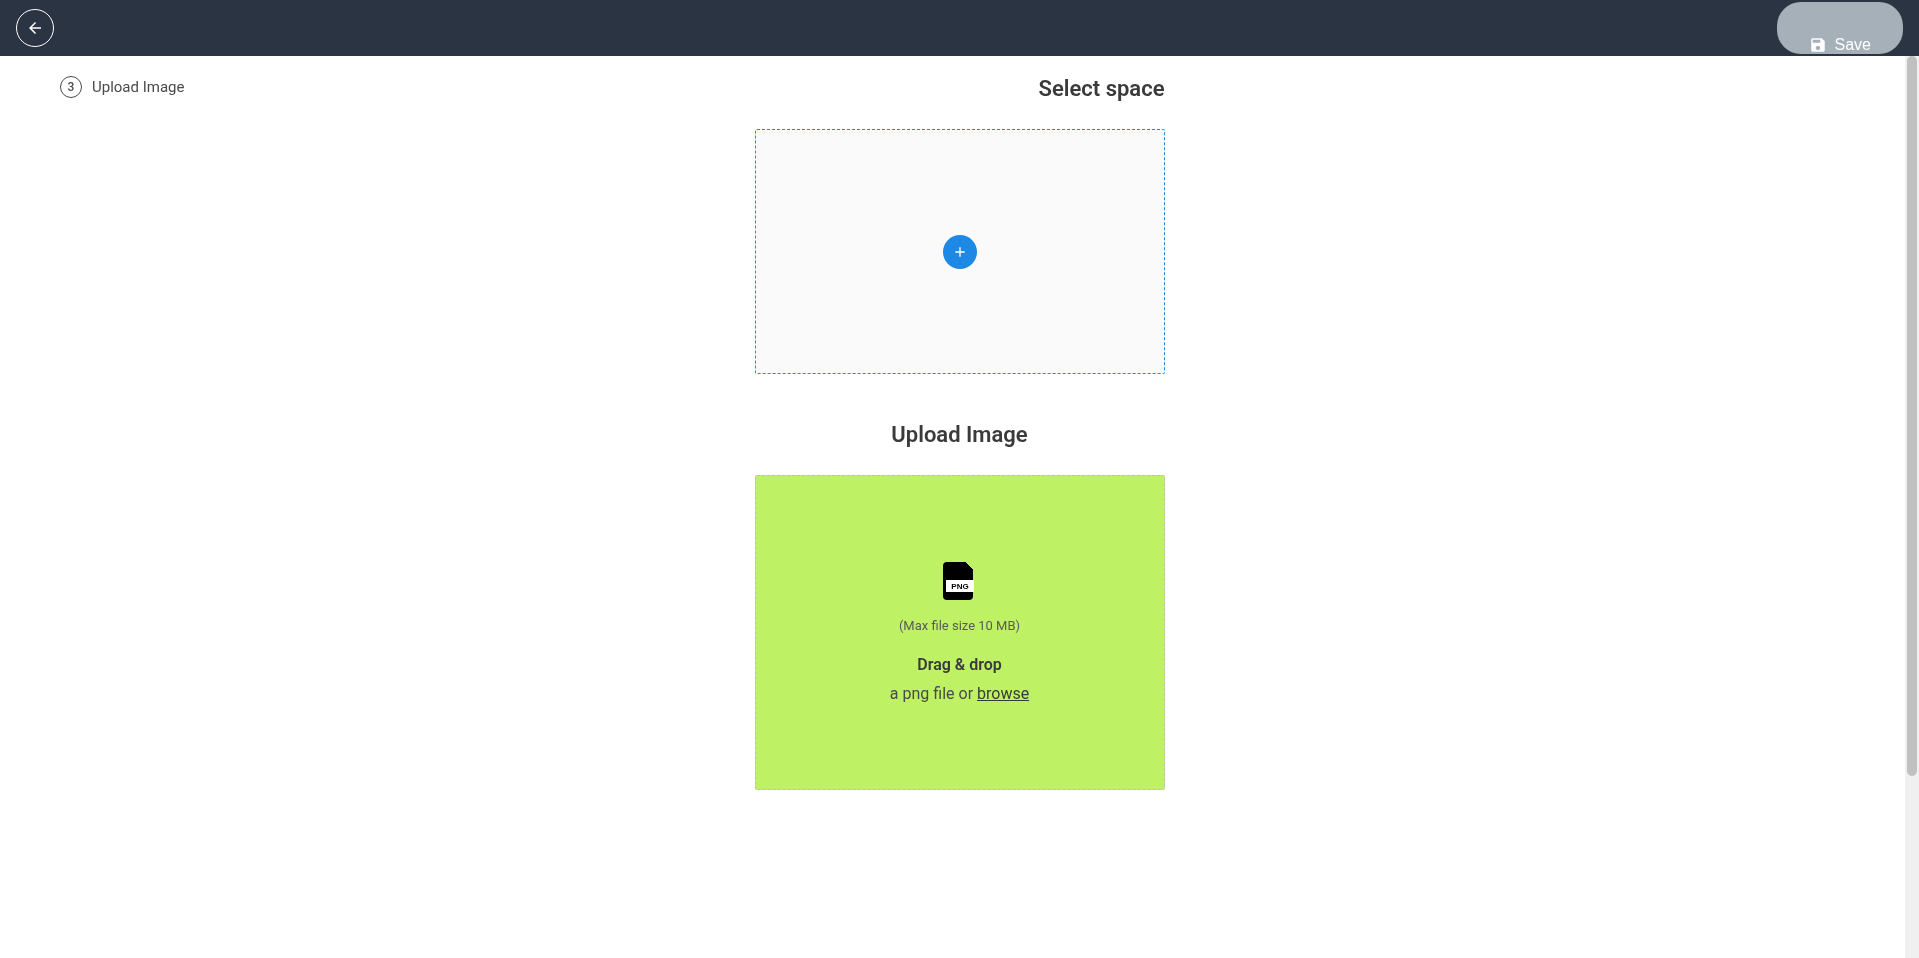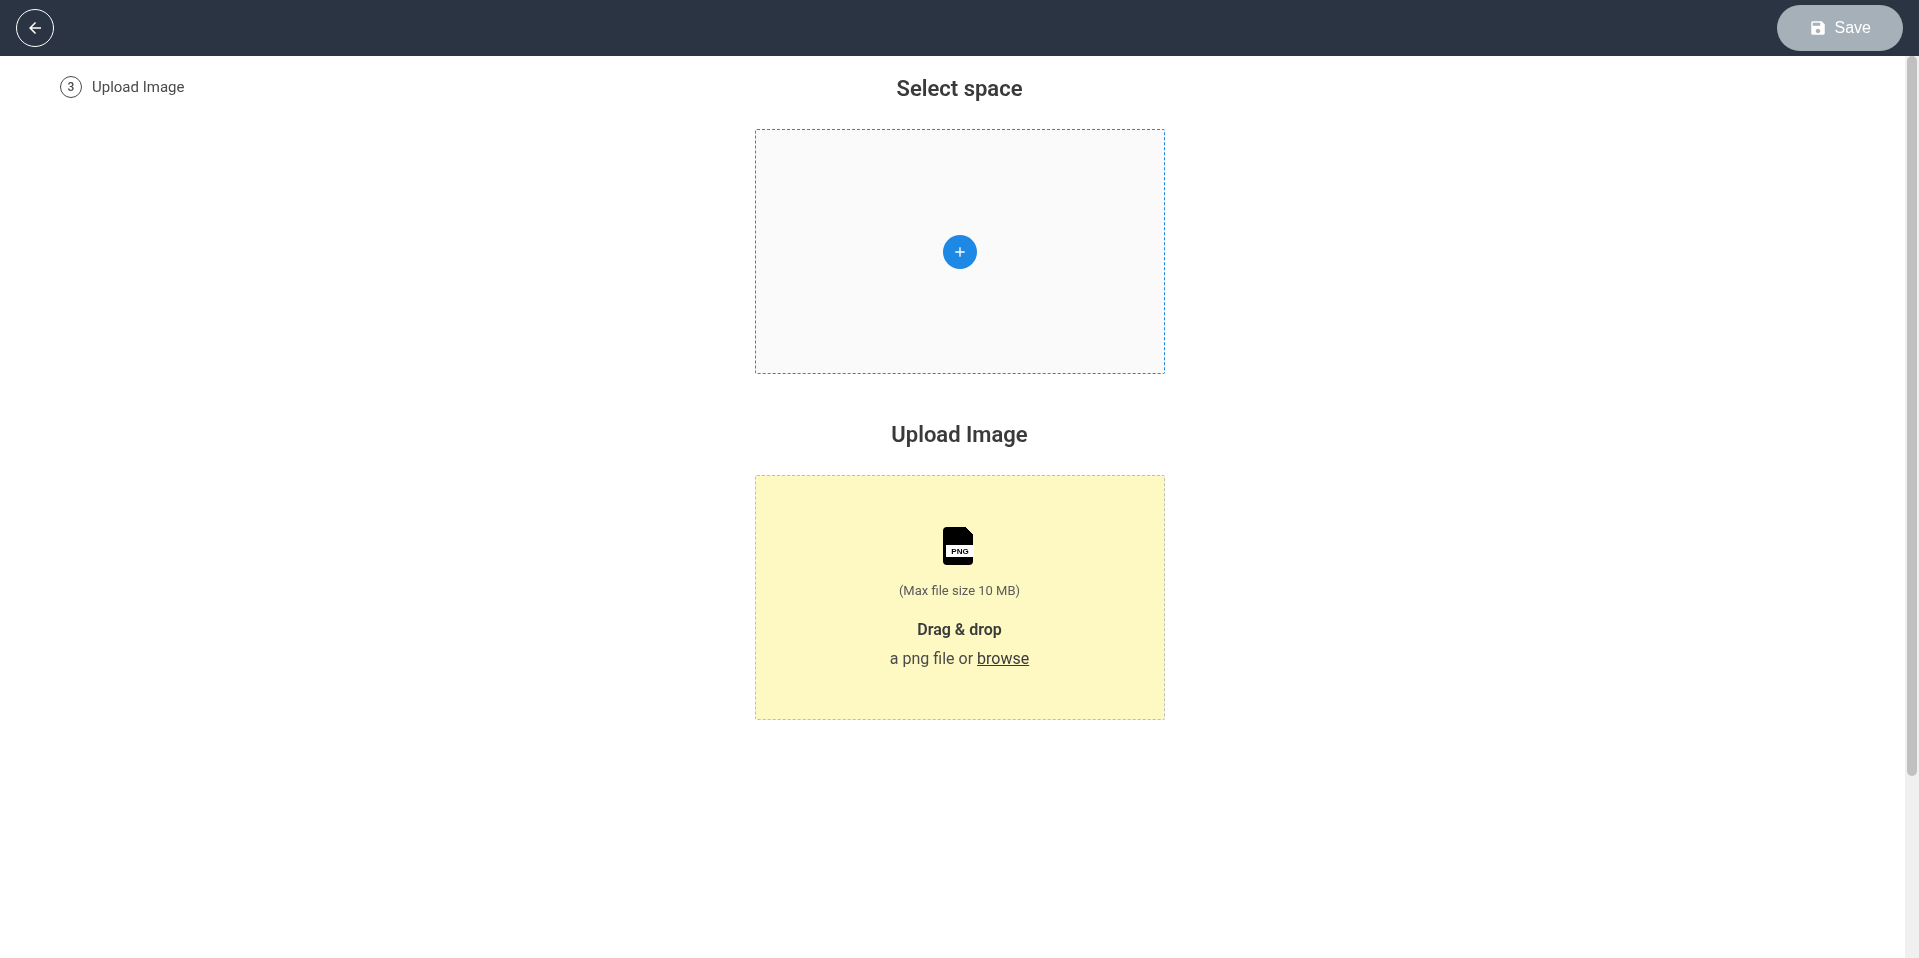--- a/index.html
+++ b/index.html
@@ -37,24 +37,24 @@
     }
     .back-button svg {
       width: 18px;
       height: 18px;
       fill: #ffffff;
     }
     .save-button {
       background: #a6b0b8;
       border: none;
       border-radius: 24px;
-      height: 46px;
+      height: 52px;
       padding: 0 32px;
       display: flex;
-      align-items: center;
+      align-items: flex-end;
       gap: 8px;
       cursor: pointer;
       color: #ffffff;
       font-size: 16px;
       font-weight: 500;
     }
     .save-button svg {
       width: 18px;
       height: 18px;
       fill: #ffffff;
@@ -132,23 +132,23 @@
       height: 16px;
       fill: #ffffff;
     }
     .upload-section {
       display: flex;
       flex-direction: column;
       align-items: center;
     }
     .upload-box {
       width: 410px;
-      height: 245px;
+      height: 315px;
       border: 1px dashed #bdbdbd;
-      background: #fef9c3;
+      background: #bef264;
       border-radius: 2px;
       display: flex;
       flex-direction: column;
       align-items: center;
       justify-content: center;
     }
     .png-icon {
       margin-bottom: 14px;
     }
     .png-icon svg {
@@ -213,21 +213,21 @@
 
 <div class="content">
   <div class="sidebar">
     <div class="step-item">
       <div class="step-number">3</div>
       <div class="step-label">Upload Image</div>
     </div>
   </div>
 
   <div class="main">
-    <div style="display:flex;flex-direction:column;align-items:center;">
+    <div style="display:flex;flex-direction:column;align-items:flex-end;">
       <h2 class="section-title">Select space</h2>
       <div class="select-space-box">
         <button class="add-button">
           <svg viewBox="0 0 24 24">
             <path d="M19 13h-6v6h-2v-6H5v-2h6V5h2v6h6v2z"></path>
           </svg>
         </button>
       </div>
     </div>
 

